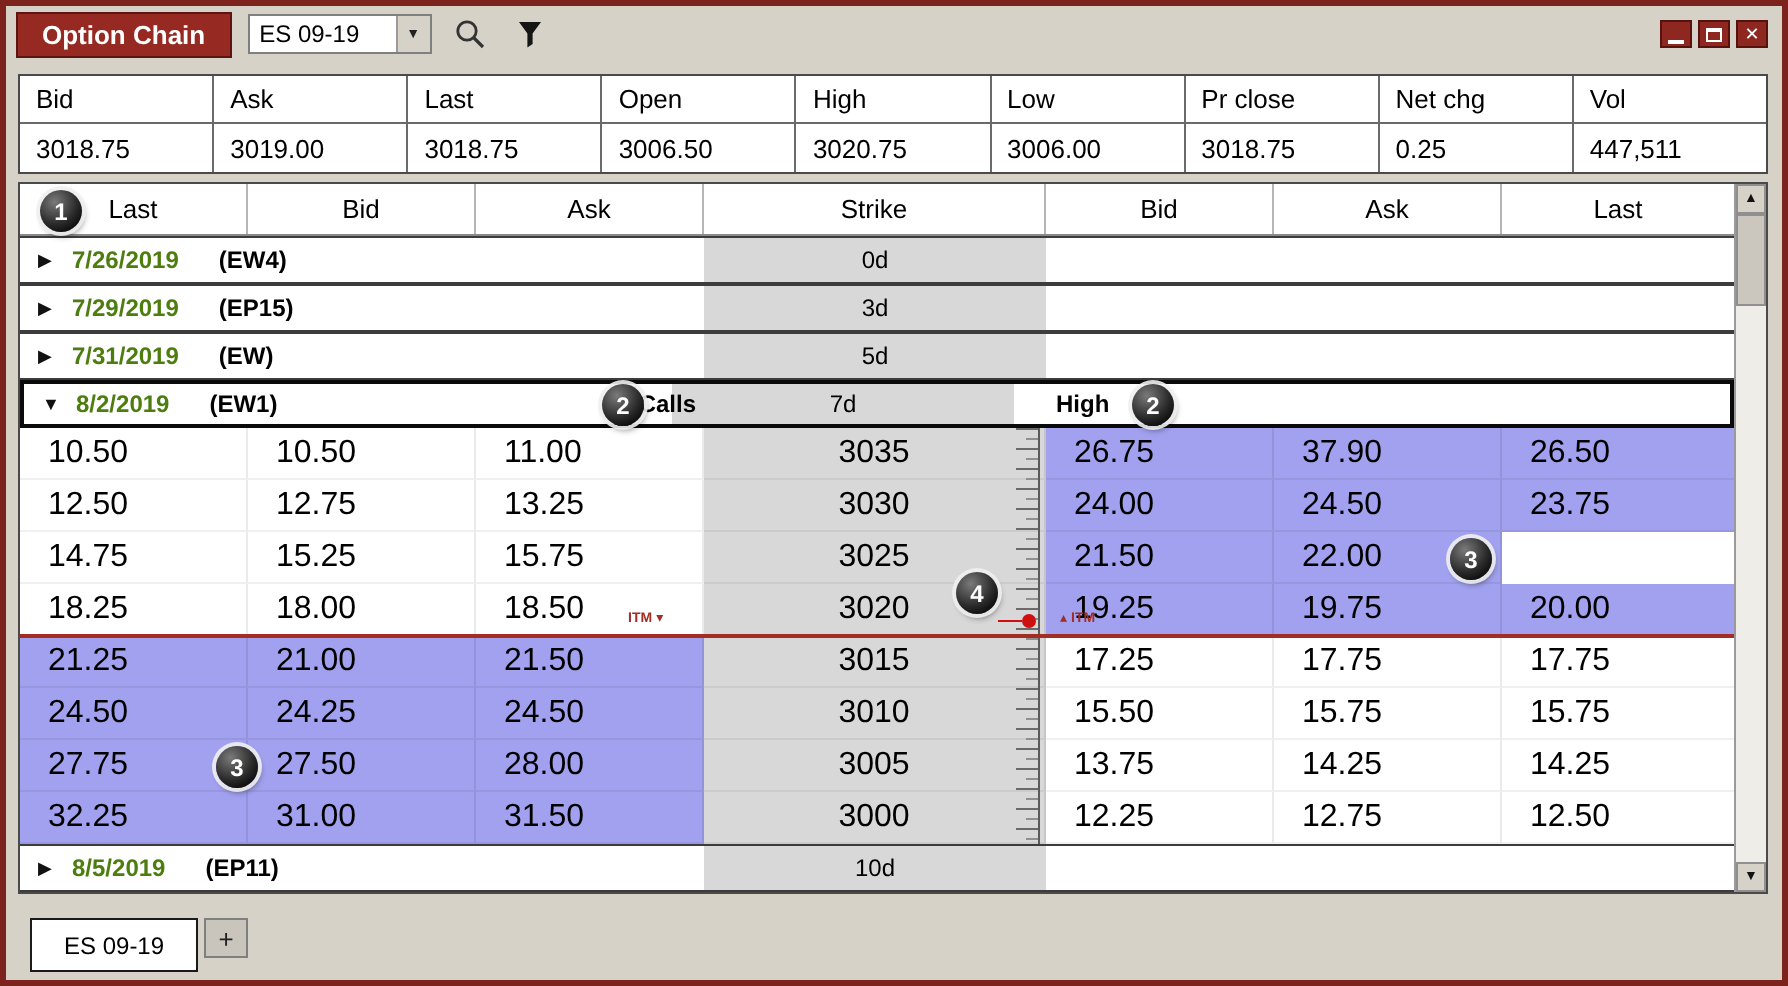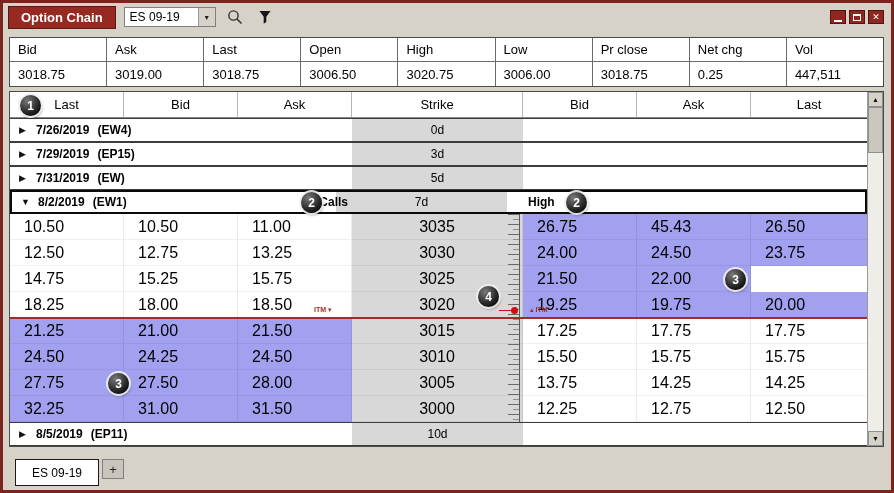--- a/index.html
+++ b/index.html
@@ -31,22 +31,22 @@
   
   .chain{position:relative;margin:0 6px;width:875px;height:356px;border:1px solid #4a4a4a;background:#fff;display:flex}
   .chain-main{position:relative;width:857px}
   .chain-hdr{display:flex;height:26px;border-bottom:1px solid #8a8a8a;background:#fff}
   .h-cell{display:flex;align-items:center;justify-content:center;font-size:13px;color:#000;border-right:1px solid #b5b5b5}
   .cw{width:114px}.cs{width:171px}.cl{width:116px;border-right:none !important}
 
   .grow{position:relative;height:24px;display:flex;align-items:center;background:#fff;border-top:1px solid #3c3c3c;border-bottom:1px solid #3c3c3c;font-size:12px}
   .grow.expanded{border:2px solid #0a0a0a}
   .arrow{margin-left:9px;width:17px;font-size:9px;color:#111}
-  .gdate{font-weight:bold;font-size:12px;color:#000000}
-  .gcode{font-weight:bold;font-size:12px;color:#000;margin-left:8px}
+  .gdate{font-weight:bold;font-size:12px;color:#4d7c0f}
+  .gcode{font-weight:bold;font-size:12px;color:#000;margin-left:20px}
   .dte{position:absolute;left:342px;top:0;bottom:0;width:171px;background:#d8d8d8;display:flex;align-items:center;justify-content:center;font-size:12px;font-weight:normal;color:#000}
   .grow.expanded .dte{left:324px}
   .side-label{position:absolute;font-size:12px;font-weight:bold;color:#000}
   .calls-label{left:294px;width:42px;text-align:right}
   .puts-label{left:516px}
 
   .drow{display:flex;height:26px}
   .d-cell{display:flex;align-items:center;padding-left:14px;font-size:16px;color:#000;background:#fff;border-right:1px solid rgba(0,0,0,0.08);border-bottom:1px solid rgba(0,0,0,0.06)}
   .d-cell.strike{justify-content:center;padding-left:0;background:#d8d8d8}
   .d-cell.hl{background:#a1a1ef}
@@ -191,21 +191,21 @@
             <div class="dte">7d</div>
             <div class="side-label calls-label">Calls</div>
             <div class="side-label puts-label">High</div>
           </div>
           <div class="drow">
             <div class="d-cell cw">10.50</div>
             <div class="d-cell cw">10.50</div>
             <div class="d-cell cw">11.00</div>
             <div class="d-cell cs strike">3035</div>
             <div class="d-cell cw hl">26.75</div>
-            <div class="d-cell cw hl">45.43</div>
+            <div class="d-cell cw hl">37.90</div>
             <div class="d-cell cl hl">26.50</div>
           </div>
           <div class="drow">
             <div class="d-cell cw">12.50</div>
             <div class="d-cell cw">12.75</div>
             <div class="d-cell cw">13.25</div>
             <div class="d-cell cs strike">3030</div>
             <div class="d-cell cw hl">24.00</div>
             <div class="d-cell cw hl">24.50</div>
             <div class="d-cell cl hl">23.75</div>

